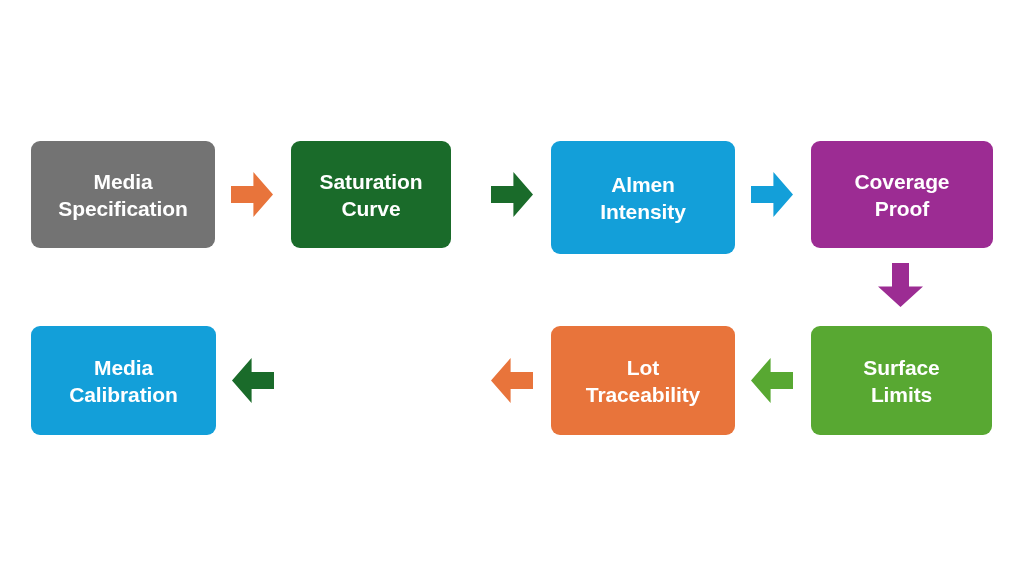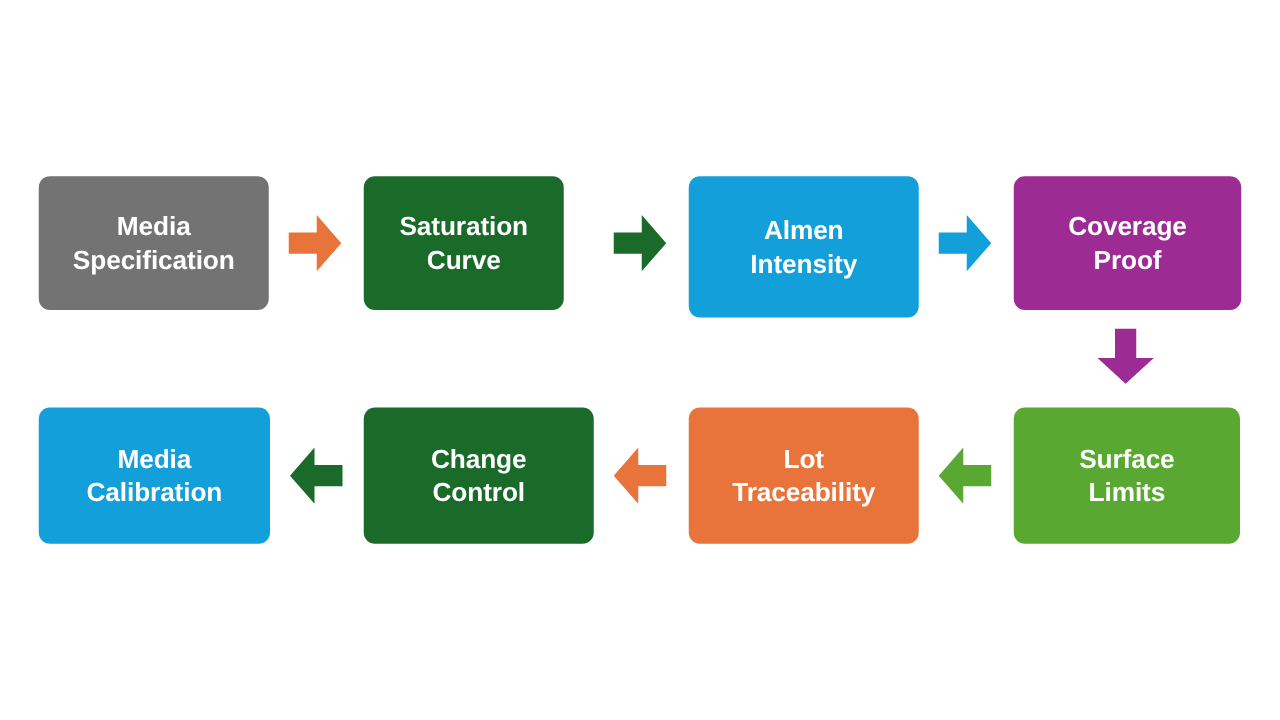--- a/index.html
+++ b/index.html
@@ -71,24 +71,20 @@
   </div>
 
   <div class="node" style="left: 811px; top: 326px; width: 181px; height: 109px; background: rgb(88, 168, 50);">
     <span class="node-label" style="color: rgb(255, 255, 255);">Surface
 Limits</span>
   </div>
   <div class="node" style="left: 551px; top: 326px; width: 184px; height: 109px; background: rgb(232, 116, 59);">
     <span class="node-label" style="color: rgb(255, 255, 255);">Lot
 Traceability</span>
   </div>
-  <div class="node" style="left: 291px; top: 326px; width: 184px; height: 109px; background: rgb(26, 107, 42);">
-    <span class="node-label" style="color: rgb(255, 255, 255);">Change
-Control</span>
-  </div>
   <div class="node" style="left: 31px; top: 326px; width: 185px; height: 109px; background: rgb(19, 159, 217);">
     <span class="node-label" style="color: rgb(255, 255, 255);">Media
 Calibration</span>
   </div>
 
   <div class="arrow" style="left: 231px; top: 172px; width: 42px; height: 45px;">
       <svg viewBox="0 0 45 45" preserveAspectRatio="none">
         <polygon points="0,14 24,14 24,0 45,22.5 24,45 24,31 0,31" fill="#E8743B"></polygon>
       </svg>
     </div>

